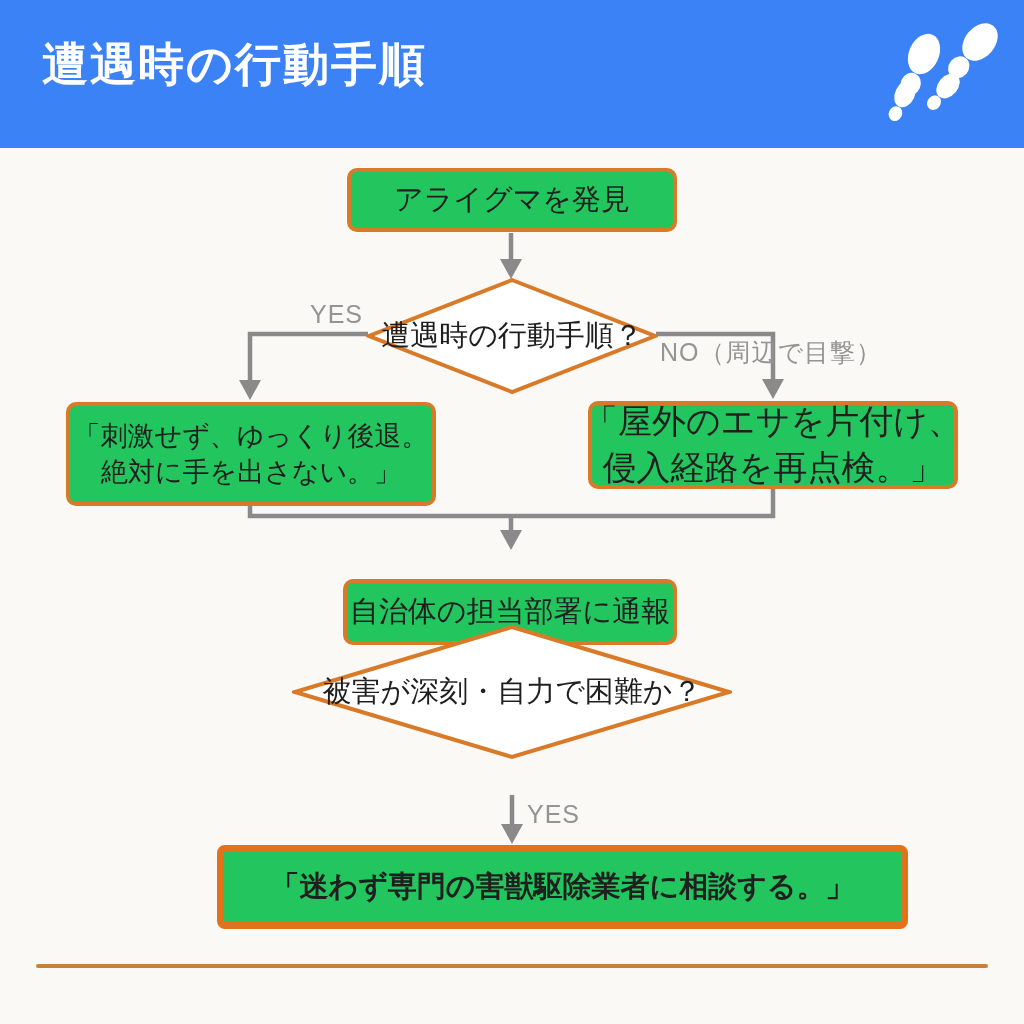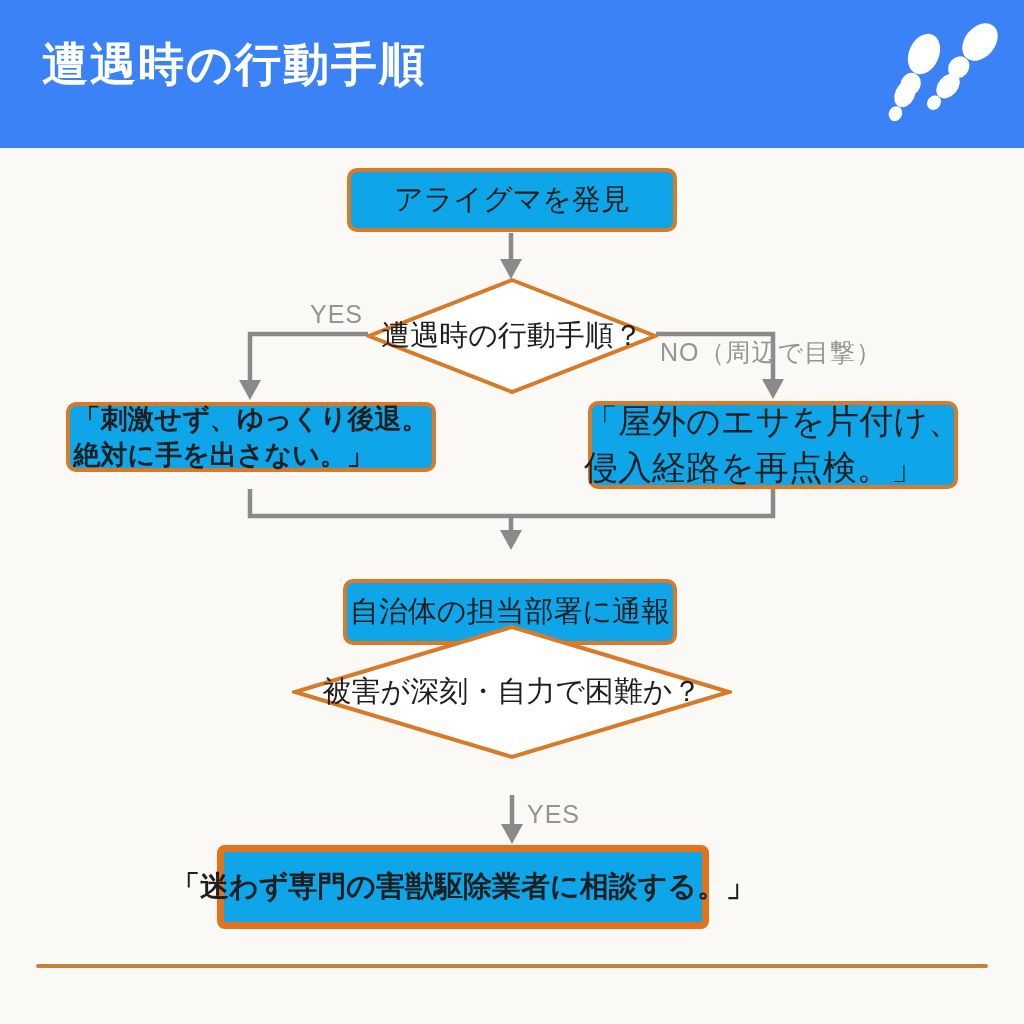--- a/index.html
+++ b/index.html
@@ -13,33 +13,33 @@
     background:#3b82f6;
   }
   .title {
     position:absolute; left:42px; top:34px;
     font-size:46px; font-weight:bold; color:#ffffff; letter-spacing:2px;
     white-space:nowrap;
   }
   .footprints { position:absolute; left:878px; top:8px; }
   svg.connectors { position:absolute; left:0; top:0; }
   .node {
-    position:absolute; background:#0ea5e9;
+    position:absolute; background:#22c55e;
     border:4px solid #D97A28; border-radius:10px;
     display:flex; align-items:center; justify-content:center;
-    color:#1f1f1f; box-sizing:border-box;
+    text-align:center; color:#1f1f1f; box-sizing:border-box;
     white-space:nowrap;
   }
   .node .txt { line-height:1.35; }
   #node-start      { left:347px; top:168px; width:330px; height:64px; font-size:29px; }
-  #node-action-yes { left:66px;  top:402px; width:370px; height:70px; font-size:27px;font-weight:bold; }
+  #node-action-yes { left:66px;  top:402px; width:370px; height:104px; font-size:27px; }
   #node-action-no  { left:588px; top:401px; width:370px; height:88px; font-size:34px; }
   #node-report     { left:343px; top:579px; width:334px; height:66px; font-size:29px; }
   #node-final      {
-    left:217px; top:845px; width:492px; height:84px;
+    left:217px; top:845px; width:691px; height:84px;
     font-size:29px; font-weight:bold;
     border:7px solid #E0731C; border-radius:8px;
   }
   .diamond { position:absolute; }
   #diamond1 { left:366px; top:277px; width:292px; height:118px; }
   #diamond2 { left:292px; top:624px; width:440px; height:136px; }
   .diamond svg { position:absolute; left:0; top:0; }
   .dtext {
     position:absolute; left:0; top:0; right:0; bottom:0;
     display:flex; align-items:center; justify-content:center;

